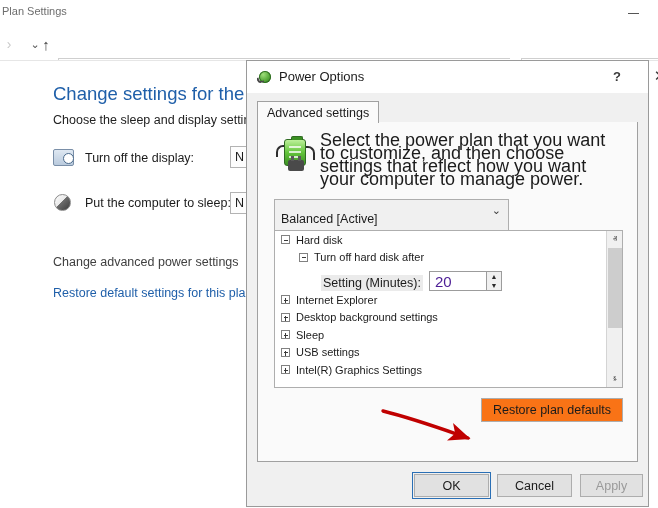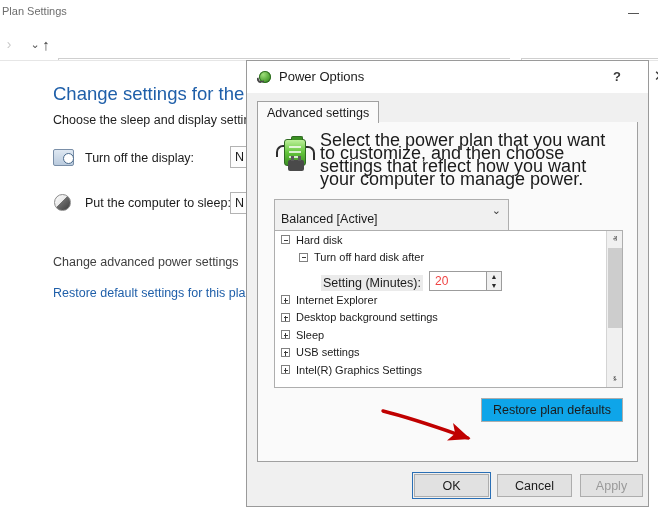--- a/index.html
+++ b/index.html
@@ -289,21 +289,21 @@
   .setrow {
     position: relative; height: 25px; display: flex; align-items: flex-end;
     padding-left: 46px; font-size: 12.5px; color: #1b1b1b; white-space: nowrap;
   }
   .setrow .lab { background: #ebebeb; padding: 1px 2px; }
   .spin {
     position: relative; margin-left: 6px; width: 58px; height: 20px;
     border: 1px solid #9c9c9c; background: #fff;
     display: flex; align-items: center;
   }
-  .spin .num { font-size: 12px; color: #ef4444; padding-left: 5px; }
+  .spin .num { font-size: 15px; color: #4c1d95; padding-left: 5px; }
   .spin-btns {
     position: absolute; right: -16px; top: -1px; width: 16px; height: 20px;
     border: 1px solid #9c9c9c; background: #f0f0f0;
     display: flex; flex-direction: column;
   }
   .spin-btns i {
     flex: 1; display: flex; align-items: center; justify-content: center;
     font-size: 7px; color: #2a2a2a; line-height: 1;
   }
 
@@ -324,21 +324,21 @@
   }
 
   .btn {
     border: 1px solid #adadad; background: #e1e1e1;
     font-size: 12.5px; color: #1b1b1b;
     display: flex; align-items: center; justify-content: center;
     white-space: nowrap;
   }
   .btn-restore {
     position: absolute; left: 223px; top: 276px; width: 142px; height: 24px;
-    background: #0ea5e9;
+    background: #f97316;
   }
 
   .btn-ok {
     position: absolute; left: 167px; top: 413px; width: 75px; height: 23px;
     background: #e1e1e1; outline: 1px solid #2a6fb5; outline-offset: 1px;
   }
   .btn-cancel {
     position: absolute; left: 250px; top: 413px; width: 75px; height: 23px;
   }
   .btn-apply {

